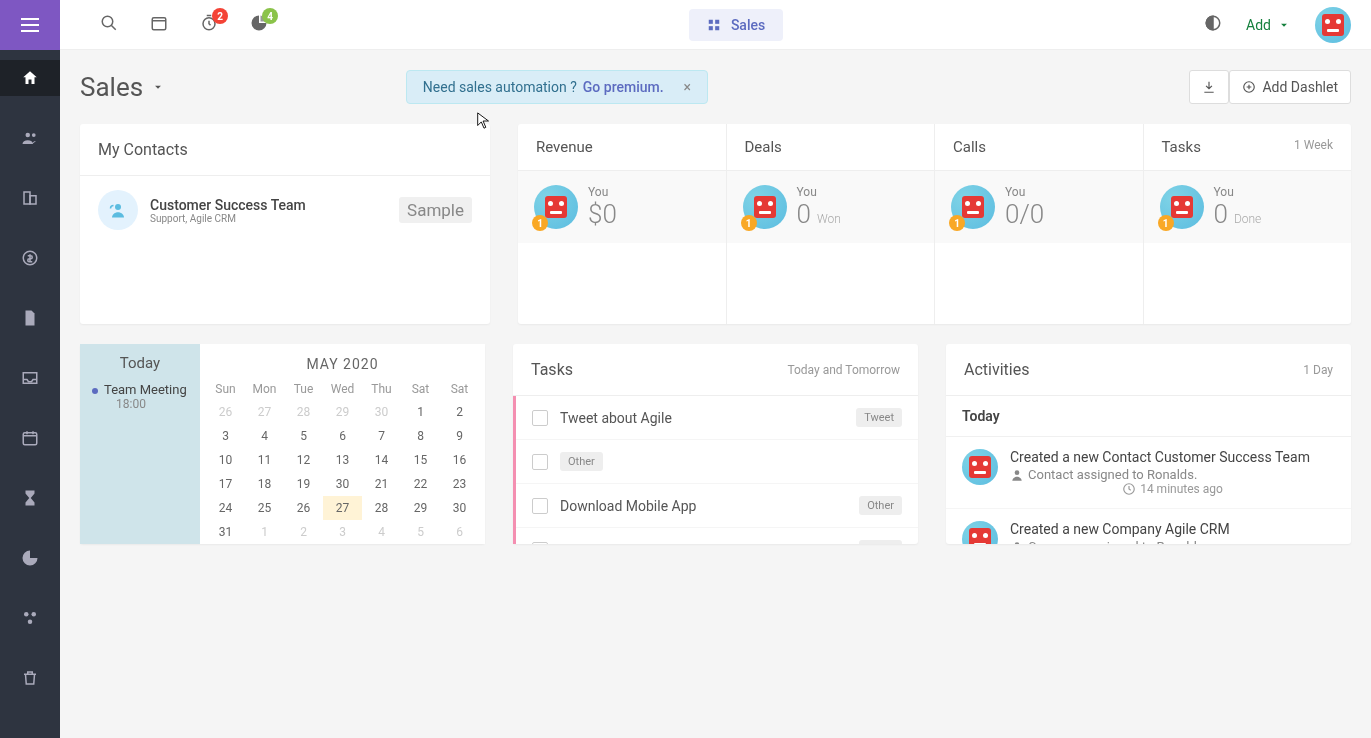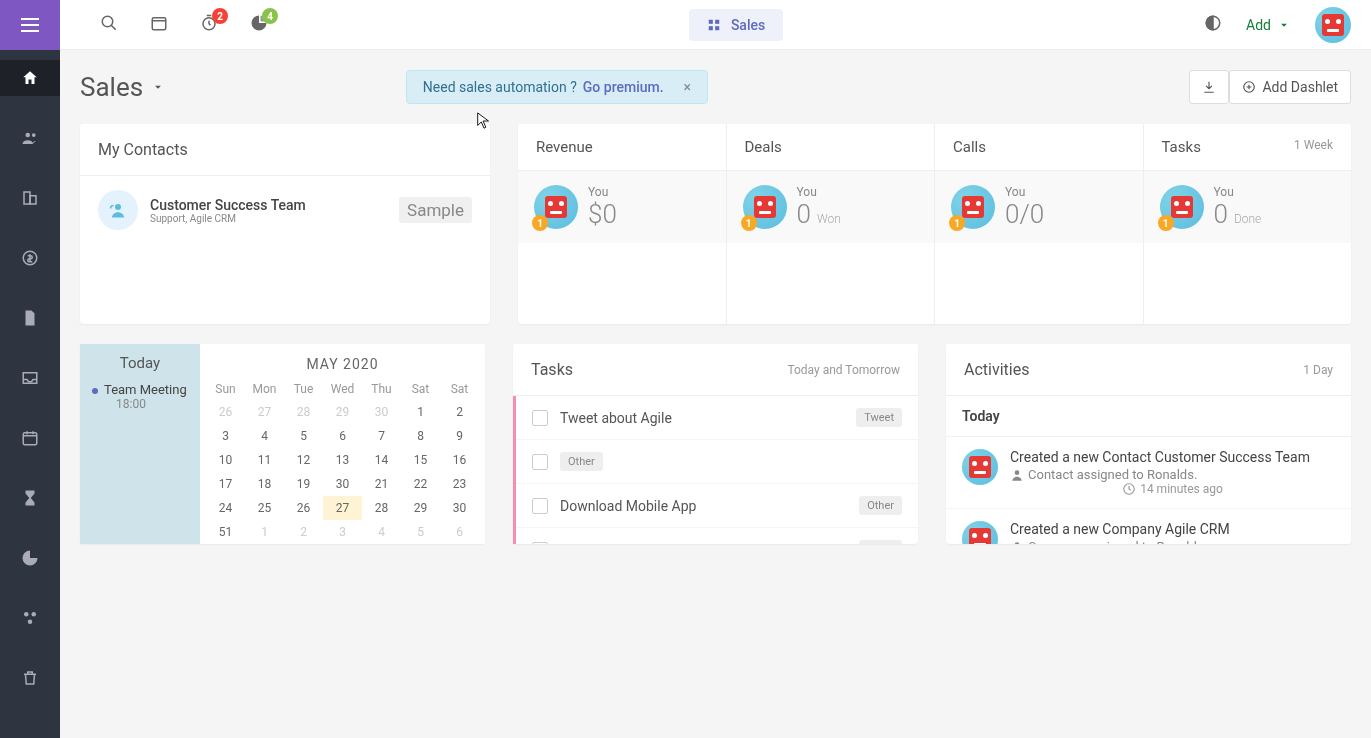--- a/index.html
+++ b/index.html
@@ -417,21 +417,21 @@
             <div class="cal-day">21</div>
             <div class="cal-day">22</div>
             <div class="cal-day">23</div>
             <div class="cal-day">24</div>
             <div class="cal-day">25</div>
             <div class="cal-day">26</div>
             <div class="cal-day today">27</div>
             <div class="cal-day">28</div>
             <div class="cal-day">29</div>
             <div class="cal-day">30</div>
-            <div class="cal-day">51</div>
+            <div class="cal-day">31</div>
             <div class="cal-day out">1</div>
             <div class="cal-day out">2</div>
             <div class="cal-day out">3</div>
             <div class="cal-day out">4</div>
             <div class="cal-day out">5</div>
             <div class="cal-day out">6</div>
           </div>
       </div>
     </div>
 

